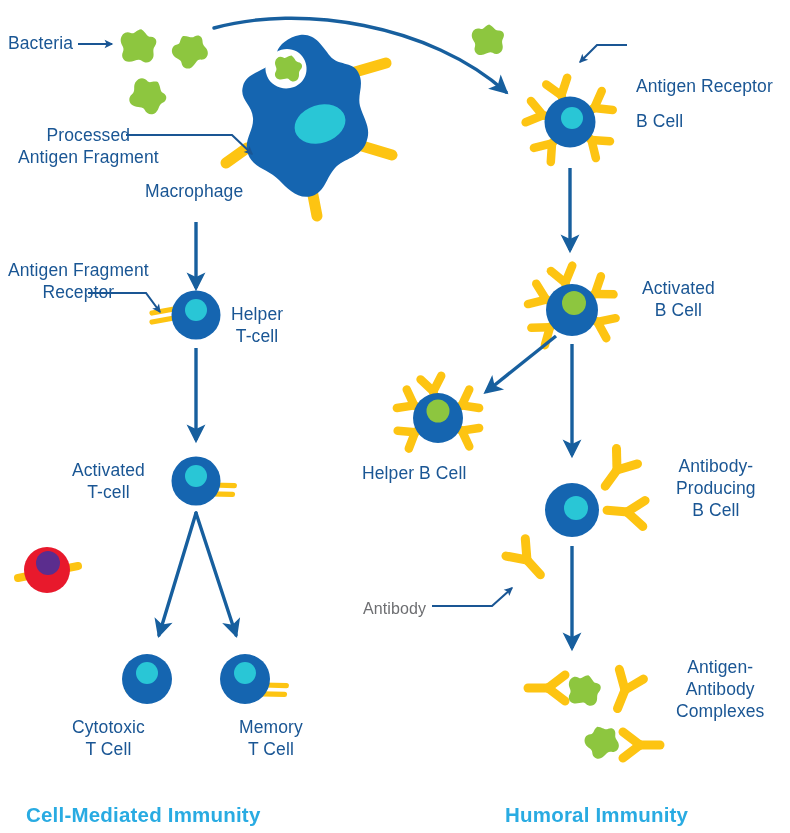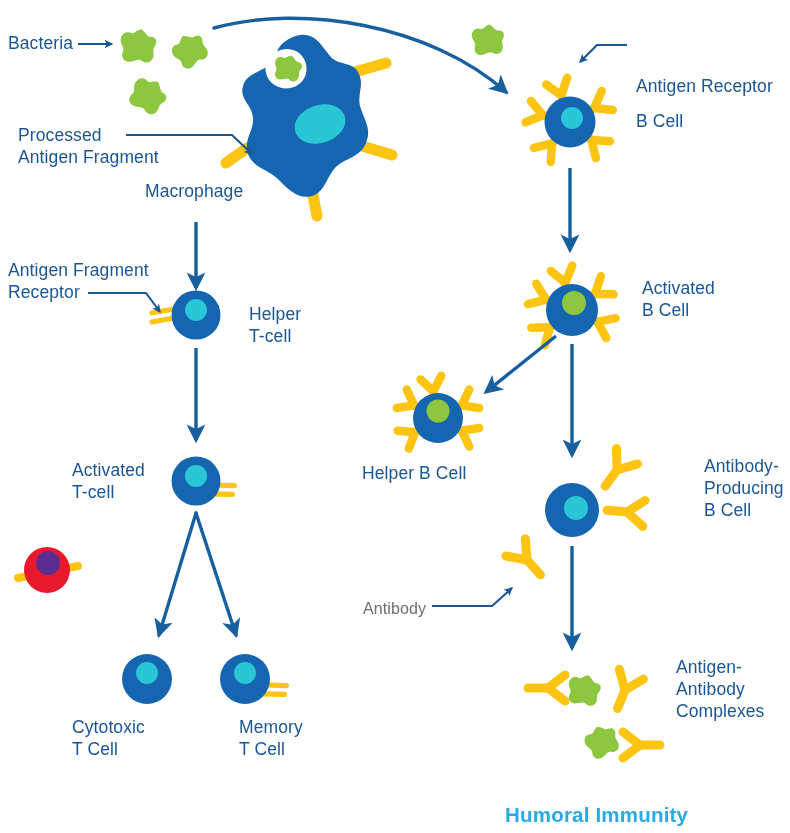--- a/index.html
+++ b/index.html
@@ -12,20 +12,21 @@
     width: 790px;
     height: 833px;
     font-family: "Liberation Sans", sans-serif;
     overflow: hidden;
   }
   #stage {
     position: relative;
     width: 790px;
     height: 833px;
     background: #ffffff;
+    text-align: center;
   }
   #art {
     position: absolute;
     left: 0;
     top: 0;
     width: 790px;
     height: 833px;
   }
   .lbl {
     position: absolute;
@@ -305,44 +306,45 @@
 
   <div class="lbl" style="left:145px; top:180px;">Macrophage</div>
 
   <div class="lbl" style="left:636px; top:33px;margin-top:42px;">Antigen Receptor</div>
 
   <div class="lbl" style="left:636px; top:110px;">B Cell</div>
 
   <div class="lbl" style="left:8px; top:259px;">Antigen Fragment
 Receptor</div>
 
-  <div class="lbl" style="left:231px; top:303px;margin-left:18px;">Helper
+  <div class="lbl" style="left:231px; top:303px;">Helper
 T-cell</div>
 
   <div class="lbl" style="left:72px; top:459px;">Activated
 T-cell</div>
 
   <div class="lbl" style="left:642px; top:277px;">Activated
 B Cell</div>
 
   <div class="lbl" style="left:362px; top:462px;">Helper B Cell</div>
 
-  <div class="lbl" style="left:676px; top:455px;margin-left:28px;">Antibody-
+  <div class="lbl" style="left:676px; top:455px;">Antibody-
 Producing
 B Cell</div>
 
   <div class="lbl lbl-grey" style="left:363px; top:598px;">Antibody</div>
 
 
   <div class="lbl" style="left:72px; top:716px;">Cytotoxic
 T Cell</div>
 
   <div class="lbl" style="left:239px; top:716px;">Memory
 T Cell</div>
 
   <div class="lbl" style="left:676px; top:656px;">Antigen-
 Antibody
 Complexes</div>
 
+  <div class="footer" style="left:26px; top:803px;">Cell-Mediated Immunity</div>
 
   <div class="footer" style="left:505px; top:803px;">Humoral Immunity</div>
 
 </div>
 
 </body></html>

